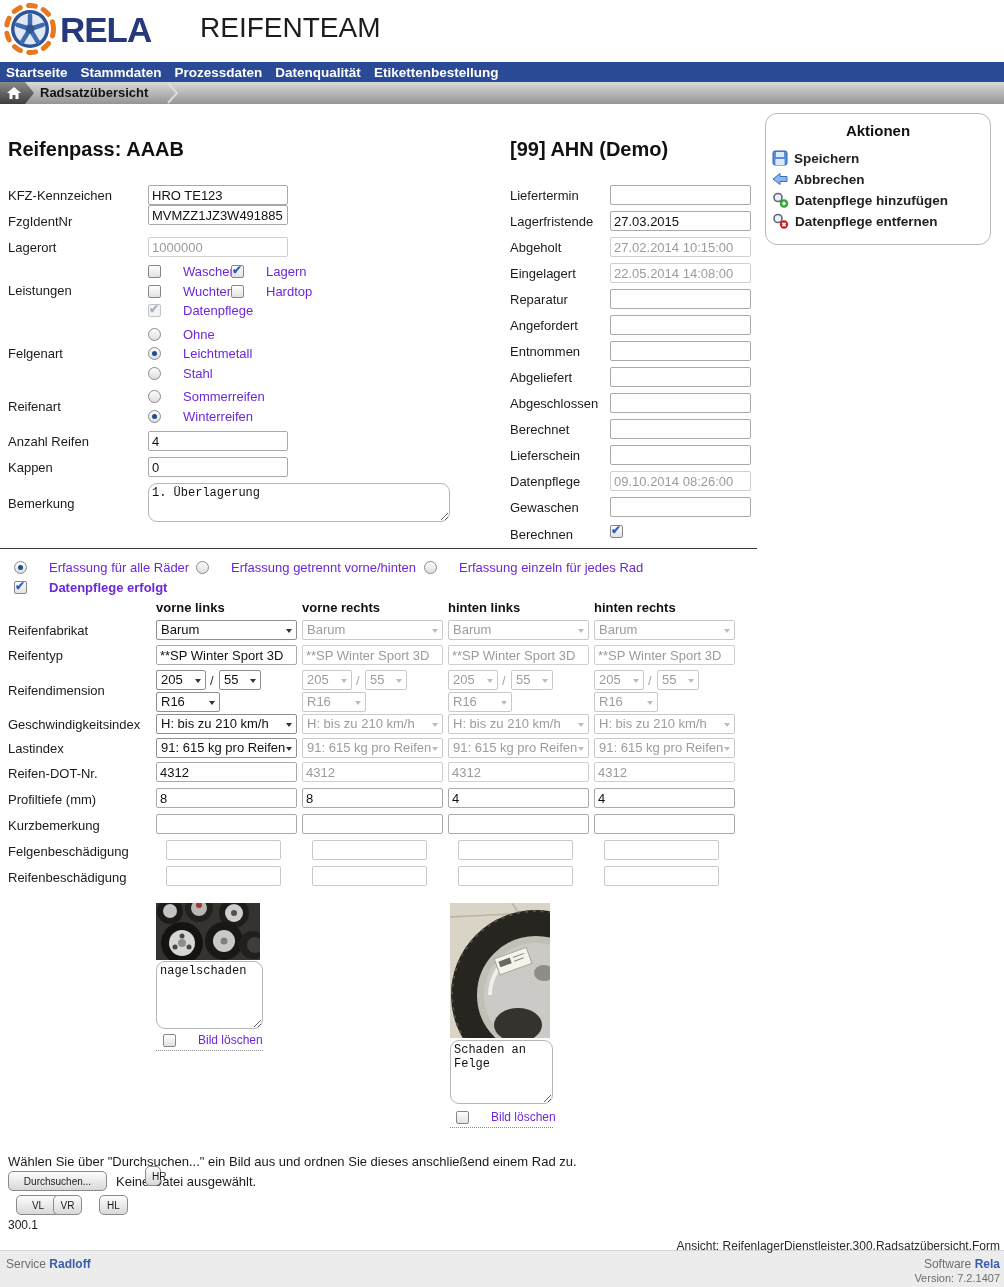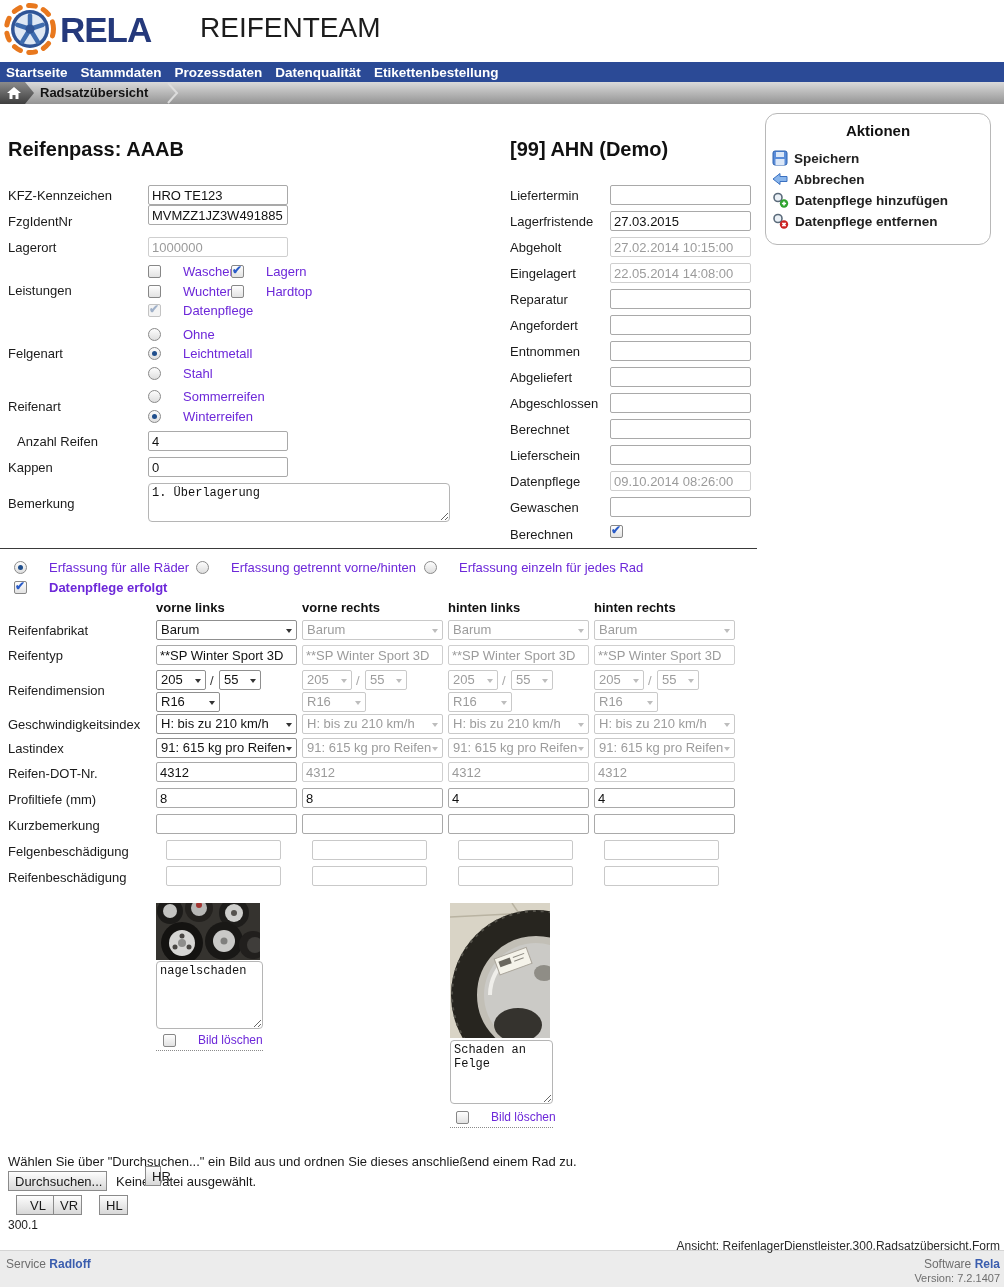--- a/index.html
+++ b/index.html
@@ -28,21 +28,21 @@
          border:1px solid #b8b8b8;border-radius:12px;box-sizing:border-box;}
   .panel .ptitle{margin-top:8px;text-align:center;font-size:15px;font-weight:bold;color:#111;}
   .act{position:absolute;left:10px;display:flex;align-items:center;gap:6px;cursor:pointer;
        font-size:13.5px;font-weight:bold;color:#222;white-space:nowrap;}
   
   .inp{position:absolute;height:20px;border:1px solid #a9a9a9;border-radius:2px;background:#fff;
        font-family:"Liberation Sans",sans-serif;font-size:13px;color:#111;padding:0 3px;box-sizing:border-box;}
   .inp:disabled{color:#9b9b9b;border-color:#cfcfcf;background:#fff;}
   .inp.lite{border-color:#c9c9c9;}
   .inp.di{color:#9b9b9b;border-color:#cfcfcf;}
-  textarea.mono{position:absolute;border:1px solid #b5b5b5;border-radius:4px;resize:both;
+  textarea.mono{position:absolute;border:1px solid #b5b5b5;border-radius:9px;resize:both;
        font-family:"Liberation Mono","DejaVu Sans Mono",monospace;font-size:12px;color:#111;
        padding:2px 3px;box-sizing:border-box;overflow:hidden;}
   
   .fsel{position:absolute;height:20px;background:#fff;border:1px solid #8f8f8f;border-radius:2px;
         font-size:13px;line-height:18px;color:#111;padding:0 14px 0 4px;overflow:hidden;
         white-space:nowrap;box-sizing:border-box;cursor:default;}
   .fsel .farr{position:absolute;right:4px;top:8px;width:0;height:0;
         border-left:3.5px solid transparent;border-right:3.5px solid transparent;border-top:4px solid #333;}
   .fsel.di{border-color:#c9c9c9;color:#9c9c9c;}
   .fsel.di .farr{border-top-color:#bdbdbd;}
@@ -60,22 +60,22 @@
   
   .divline{position:absolute;left:0;top:548px;width:757px;height:1px;background:#3a3a3a;}
   .colhead{position:absolute;font-size:13px;font-weight:bold;color:#111;}
   .slash{position:absolute;font-size:13px;color:#333;}
   .slash.di{color:#a8a8a8;}
   
   .photo{position:absolute;border:0;}
   .dotline{position:absolute;border-bottom:1px dotted #8a8a8a;}
   
   .btn{position:absolute;height:20px;background:linear-gradient(#fdfdfd,#d8d8d8);
-       border:1px solid #8a8a8a;border-radius:0;font-family:"Liberation Sans",sans-serif;
-       font-size:13px;color:#1a1a1a;text-align:center;line-height:18px;box-sizing:border-box;cursor:pointer;}
+       border:1px solid #8a8a8a;border-radius:5px;font-family:"Liberation Sans",sans-serif;
+       font-size:10px;color:#1a1a1a;text-align:center;line-height:18px;box-sizing:border-box;cursor:pointer;}
   
   .footband{position:absolute;left:0;top:1250px;width:1004px;height:37px;background:#ececec;border-top:1px solid #d4d4d4;}
   .ftext{position:absolute;font-size:12px;color:#2a2a2a;white-space:nowrap;}
   .flink{color:#3a5dae;font-weight:bold;cursor:pointer;}
   .fgray{color:#6e6e6e;}
 </style>
 </head>
 <body>
 
 <div id="page">
@@ -200,21 +200,21 @@
   <div class="lbl" style="left:8px;top:399px">Reifenart</div>
   <label class="optline" style="left:148px;top:389px">
     <span class="rdo"></span>
     <span>Sommerreifen</span>
   </label>
   <label class="optline" style="left:148px;top:409px">
     <span class="rdo on"></span>
     <span>Winterreifen</span>
   </label>
 
-  <div class="lbl" style="left:17px;top:434px">Anzahl Reifen</div>
+  <div class="lbl" style="left:8px;top:434px">Anzahl Reifen</div>
   <input class="inp" style="left: 148px; top: 431px; width: 140px;" value="4">
   <div class="lbl" style="left:8px;top:460px">Kappen</div>
   <input class="inp" style="left: 148px; top: 457px; width: 140px;" value="0">
   <div class="lbl" style="left:8px;top:496px">Bemerkung</div>
   <textarea class="mono" style="left: 148px; top: 483px; width: 302px; height: 39px;">1. Überlagerung</textarea>
 
   <div class="lbl" style="left:510px;top:188px">Liefertermin</div>
   <input class="inp" style="left: 610px; top: 185px; width: 141px;" value="">
   <div class="lbl" style="left:510px;top:214px">Lagerfristende</div>
   <input class="inp" style="left: 610px; top: 211px; width: 141px;" value="27.03.2015">

